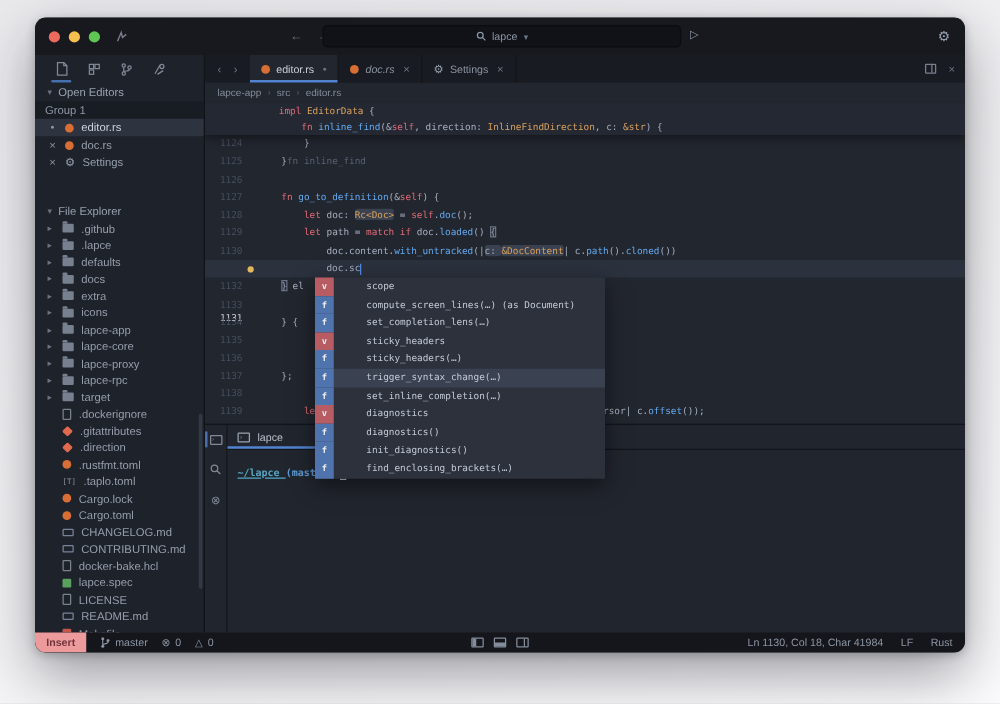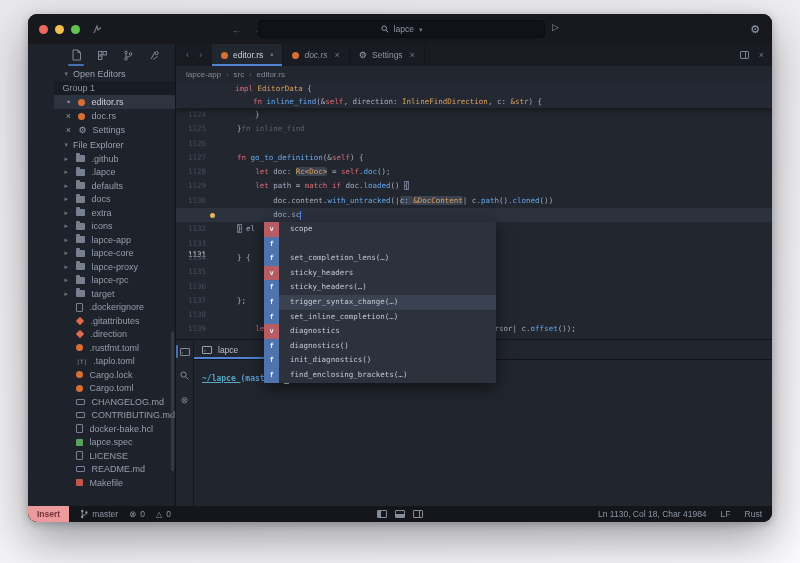--- a/index.html
+++ b/index.html
@@ -26,36 +26,36 @@
     position:absolute; left:230px; width:287px; height:18px; top:6px;
     background:#101217; border:1px solid #0a0c10; border-radius:4px;
     display:flex; align-items:center; justify-content:center; gap:5px;
     color:#8d96a5; font-size:8.5px;
   }
   .sb-chev { font-size:7px; color:#6e7787; margin-top:1px; }
   .play { position:absolute; left:524px; color:#8d96a5; font-size:9px; top:8px;}
   .tb-gear { position:absolute; right:12px; color:#98a1b0; font-size:11px; }
   
   .main { flex:1; display:flex; min-height:0; }
-  .sidebar { width:148px; background:#1e222b; border-right:1px solid #101318; display:flex; flex-direction:column; position:relative;align-items:flex-end; }
+  .sidebar { width:136px; background:#1e222b; border-right:1px solid #101318; display:flex; flex-direction:column; position:relative; }
   .activity-bar { height:22px; display:flex; align-items:center; gap:8px; padding:0 12px; flex:0 0 auto; }
   .act { width:18px; height:22px; display:flex; align-items:center; justify-content:center; position:relative; opacity:.8; }
   .act.active::after { content:''; position:absolute; left:1px; right:1px; bottom:0; height:2px; background:var(--accent); border-radius:1px; }
   .act svg { stroke:#9aa3b2; fill:none; stroke-width:1; }
   .side-content { flex:1; position:relative; overflow:hidden; font-size:9px; color:#969eac; }
   .sect-h { height:15px; display:flex; align-items:center; gap:5px; padding-left:10px; color:#9aa2b0; }
   .sect-h .chev { font-size:7px; color:#6a7382; }
   .group-h { height:14px; display:flex; align-items:center; padding-left:8px; background:#181c23; color:#8f97a5; }
   .oe-row, .frow { height:14px; display:flex; align-items:center; gap:6px; padding-left:10px; }
   .frow { height:13.5px; }
   .oe-row.selected { background:#2d333f; color:#ccd3dd; }
   .oe-state { width:8px; text-align:center; color:#8f98a8; font-size:9px; }
   .frow .chev { font-size:7px; color:#6a7382; width:6px; }
   .frow .chev.hide { visibility:hidden; }
-  .mt8 { margin-top:0; }
+  .mt8 { margin-top:24px; }
   .side-scrollbar { position:absolute; right:1px; top:265px; width:3px; height:140px; background:#434b59; border-radius:2px; opacity:.55; }
   
   .ic { display:inline-block; vertical-align:middle; flex:0 0 auto; }
   .ic-folder { width:9px; height:7px; background:#76808f; border-radius:1px; position:relative; }
   .ic-folder::before { content:''; position:absolute; top:-2px; left:0; width:4px; height:2px; background:#76808f; border-radius:1px 1px 0 0; }
   .ic-file { width:7px; height:9px; border:1px solid #79828f; border-radius:1px; }
   .ic-rust { width:7px; height:7px; background:var(--rust); border-radius:50%; }
   .ic-git { width:6px; height:6px; background:#e06a4e; transform:rotate(45deg); border-radius:1px; margin:0 1px; }
   .ic-md { width:9px; height:6px; border:1px solid #78839a; border-radius:1px; }
   .ic-taplo { color:#8a93a2; font:6px/9px "DejaVu Sans Mono",monospace; }
@@ -92,21 +92,21 @@
   .inlay { background:#3a4150; border-radius:2px; }
   .mbox { outline:1px solid #69748a; outline-offset:-1px; }
   .caret { display:inline-block; width:1.5px; height:9px; background:#4f8ce8; vertical-align:middle; margin-left:-0.5px; }
   
   .completion { position:absolute; left:88px; top:178px; width:232px; z-index:9;
     background:#2c313c; box-shadow:0 5px 16px rgba(0,0,0,.5); font:7.5px/14.6px "DejaVu Sans Mono",monospace; }
   .comp-row { display:flex; height:14.6px; align-items:stretch; color:#c3cad7; }
   .comp-row.selected { background:#3a4150; }
   .comp-kind { width:15px; flex:0 0 auto; display:flex; align-items:center; justify-content:center; color:#eef1f5; font-weight:bold; font-size:7px; }
   .kind-f { background:#4f74ad; } .kind-v { background:#b85c63; }
-  .comp-label { padding-left:11px; align-self:center; white-space:pre; }
+  .comp-label { padding-left:26px; align-self:center; white-space:pre; }
   
   .panel { flex:1; border-top:1px solid #11141a; display:flex; min-height:0; background:#21252d; }
   .panel-icons { width:18px; border-right:1px solid #14171d; display:flex; flex-direction:column; align-items:center; padding-top:5px; gap:11px; }
   .p-ic { position:relative; width:18px; height:13px; display:flex; align-items:center; justify-content:center; opacity:.8; }
   .p-ic.active::before { content:''; position:absolute; left:0; top:0; bottom:0; width:2px; background:var(--accent); border-radius:1px; }
   .term-sq { width:10px; height:8px; border:1px solid #9aa3b2; border-radius:1px; color:#9aa3b2; font-size:5px; line-height:6px; text-align:left; padding-left:1px; }
   .err-ic { color:#9aa3b2; font-size:9px; }
   .panel-main { flex:1; display:flex; flex-direction:column; }
   .panel-tabrow { height:20px; border-bottom:1px solid #11141a; display:flex; }
   .panel-tab { width:122px; display:flex; align-items:center; gap:6px; padding-left:8px; font-size:8.5px; color:#b9c0cc; position:relative; }
@@ -433,20 +433,21 @@
         </div>
       </div>
 
       <div class="completion" id="completion">
           <div class="comp-row">
             <span class="comp-kind kind-v">v</span>
             <span class="comp-label">scope</span>
           </div>
           <div class="comp-row">
             <span class="comp-kind kind-f">f</span>
+            <span class="comp-label">compute_screen_lines(…) (as Document)</span>
           </div>
           <div class="comp-row">
             <span class="comp-kind kind-f">f</span>
             <span class="comp-label">set_completion_lens(…)</span>
           </div>
           <div class="comp-row">
             <span class="comp-kind kind-v">v</span>
             <span class="comp-label">sticky_headers</span>
           </div>
           <div class="comp-row">

